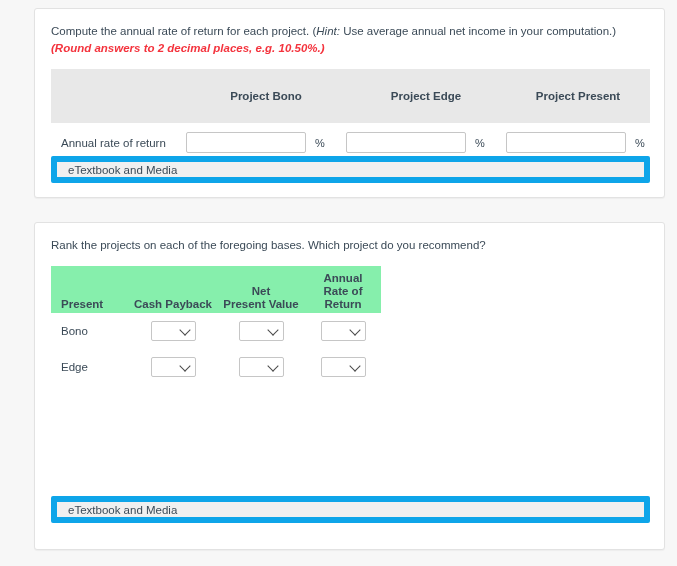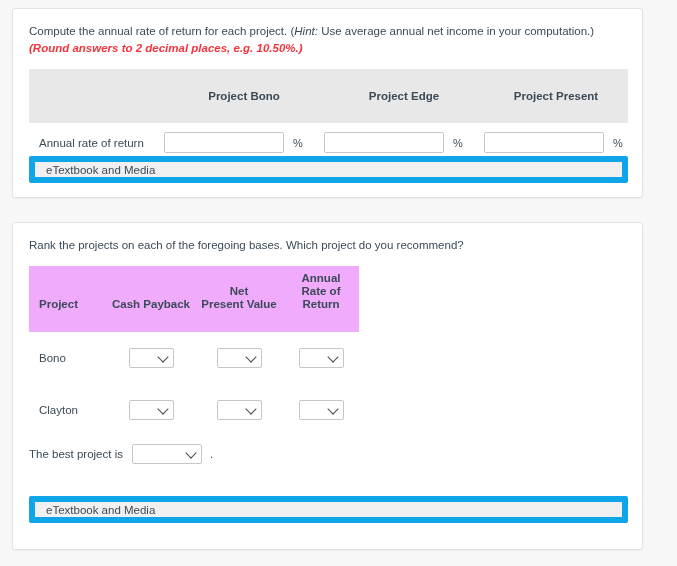--- a/index.html
+++ b/index.html
@@ -17,21 +17,21 @@
   }
   .page {
     position: relative;
     width: 677px;
     height: 566px;
   }
 
   
   .panel {
     position: absolute;
-    left: 12px;
+    left: 34px;
     width: 631px;
     background: #ffffff;
     border: 1px solid #e2e2e2;
     border-radius: 3px;
     box-sizing: border-box;
     box-shadow: 0 1px 1px rgba(0,0,0,0.04);
   }
   #panel-one  { top: 8px;   height: 190px; }
   #panel-two  { top: 222px; height: 328px; }
 
@@ -115,32 +115,32 @@
   #etb-two { top: 273px; }
 
   
   .rank-table {
     border-collapse: collapse;
     table-layout: fixed;
     width: 330px;
     margin-top: 4px;
   }
   .rank-table thead th {
-    background: #f0abfc;
+    background: #86efac;
     font-size: 11.5px;
     font-weight: bold;
     color: #3b4a57;
     text-align: center;
     vertical-align: bottom;
-    padding: 6px 0 21px 0;
+    padding: 6px 0 2px 0;
     line-height: 13px;
   }
   .rank-table thead th.c-project { text-align: left; padding-left: 10px; }
   .rank-table tbody td {
-    padding: 16px 0;
+    padding: 8px 0;
     font-size: 11.5px;
     color: #3b4a57;
     text-align: center;
     vertical-align: middle;
   }
   .rank-table tbody td.c-project {
     text-align: left;
     padding-left: 10px;
     white-space: nowrap;
   }
@@ -257,21 +257,21 @@
         <colgroup>
           <col style="width:78px">
           <col style="width:88px">
           <col style="width:88px">
           <col style="width:76px">
         </colgroup>
         <thead>
           <tr>
             <th class="c-project">
               <span></span><br>
-              <span>Project</span>
+              <span>Present</span>
             </th>
             <th>
               <span></span><br>
               <span>Cash Payback</span>
             </th>
             <th>
               <span>Net</span><br>
               <span>Present Value</span>
             </th>
             <th>
@@ -297,54 +297,46 @@
               </span>
             </td>
             <td>
               <span class="sel">
                 <span class="selval"></span>
                 <span class="chev"></span>
               </span>
             </td>
           </tr>
 
-
-          <tr>
-            <td class="c-project">Clayton</td>
-            <td>
-              <span class="sel">
-                <span class="selval"></span>
-                <span class="chev"></span>
-              </span>
-            </td>
-            <td>
-              <span class="sel">
-                <span class="selval"></span>
-                <span class="chev"></span>
-              </span>
-            </td>
-            <td>
-              <span class="sel">
-                <span class="selval"></span>
-                <span class="chev"></span>
-              </span>
-            </td>
-          </tr>
+          <tr>
+            <td class="c-project">Edge</td>
+            <td>
+              <span class="sel">
+                <span class="selval"></span>
+                <span class="chev"></span>
+              </span>
+            </td>
+            <td>
+              <span class="sel">
+                <span class="selval"></span>
+                <span class="chev"></span>
+              </span>
+            </td>
+            <td>
+              <span class="sel">
+                <span class="selval"></span>
+                <span class="chev"></span>
+              </span>
+            </td>
+          </tr>
+
 
         </tbody>
       </table>
     </div>
 
-    <div class="bestline">
-      <span class="lbl">The best project is</span>
-      <span class="sel wide">
-        <span class="selval"></span>
-        <span class="chev"></span>
-      </span>
-      <span class="period">.</span>
-    </div>
 
     <div class="etb" id="etb-two">
       <span>eTextbook and Media</span>
     </div>
   </section>
 
 </div>
 
 </body></html>

